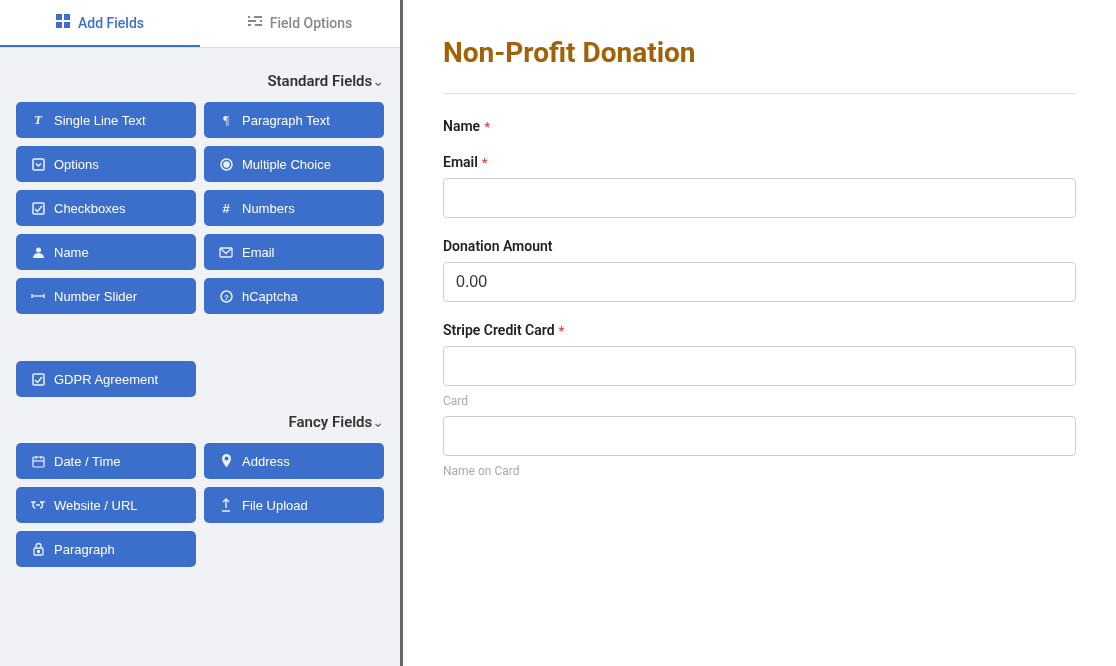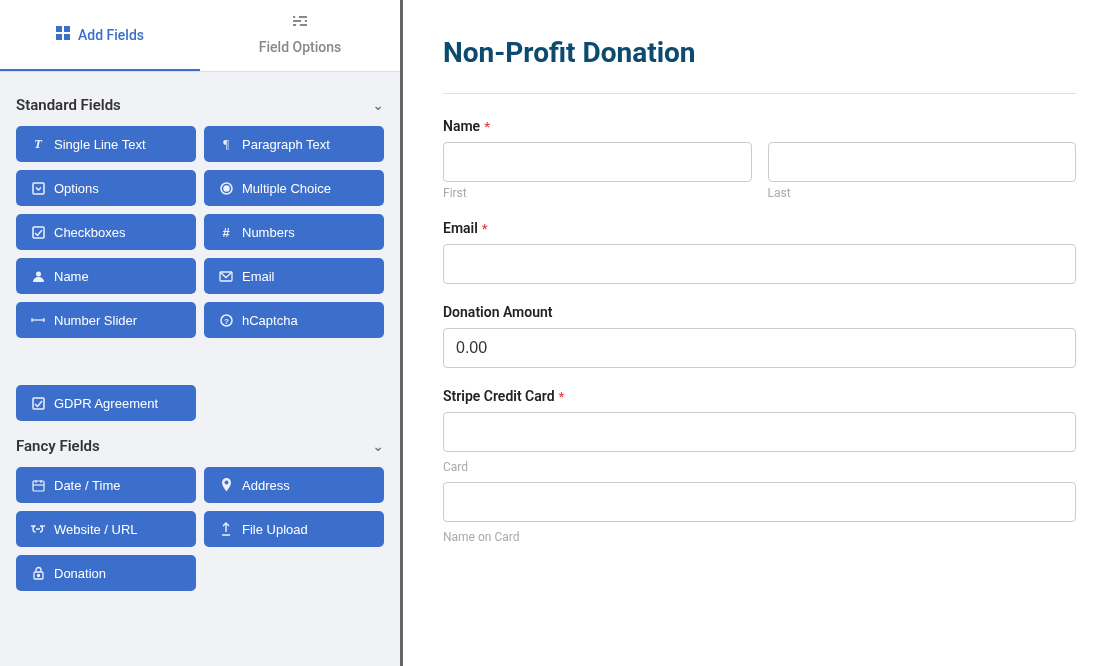--- a/index.html
+++ b/index.html
@@ -35,33 +35,32 @@
       color: #555;
       border-bottom: 2px solid transparent;
       background: #fff;
     }
     .tab.active {
       color: #3b6fcb;
       border-bottom: 2px solid #3b6fcb;
     }
     .tab:not(.active) {
       color: #888;
-      flex-direction: column;
     }
 
     
     .fields-content {
       padding: 16px;
       flex: 1;
     }
 
     
     .section-header {
       display: flex;
-      justify-content: space-between;
+      justify-content: flex-end;
       align-items: center;
       margin-bottom: 12px;
       margin-top: 8px;
     }
     .section-title {
       font-size: 15px;
       font-weight: 600;
       color: #333;
     }
     .chevron-icon {
@@ -107,21 +106,21 @@
       flex: 1;
       background: #fff;
       padding: 36px 40px;
       overflow-y: auto;
       border-left: 3px solid #666;
     }
 
     .form-title {
       font-size: 28px;
       font-weight: 700;
-      color: #0c4a6e;
+      color: #a16207;
       margin-bottom: 24px;
     }
 
     .form-divider {
       border: none;
       border-top: 1px solid #e0e0e0;
       margin-bottom: 24px;
     }
 
     .form-field-group {
@@ -340,45 +339,35 @@
         <span>File Upload</span>
       </button>
       <button class="field-btn">
         <span class="btn-icon">
           <svg width="11" height="14" viewBox="0 0 11 14" fill="none" stroke="white" stroke-width="1.3">
               <rect x="1" y="6" width="9" height="7" rx="1"></rect>
               <path d="M3 6V4a2.5 2.5 0 015 0v2"></path>
               <circle cx="5.5" cy="9.5" r="1" fill="white"></circle>
             </svg>
         </span>
-        <span>Donation</span>
+        <span>Paragraph</span>
       </button>
     </div>
   </div>
 </div>
 
 <div class="right-panel">
   <h1 class="form-title">Non-Profit Donation</h1>
   <hr class="form-divider">
 
   <div class="form-field-group">
     <div class="form-label">
       <span>Name</span>
       <span class="required-star">*</span>
     </div>
-    <div class="name-row">
-      <div>
-        <input class="form-input" type="text" style="">
-        <div class="sub-label">First</div>
-      </div>
-      <div>
-        <input class="form-input" type="text" style="">
-        <div class="sub-label">Last</div>
-      </div>
-    </div>
   </div>
 
   <div class="form-field-group">
     <div class="form-label">
       <span>Email</span>
       <span class="required-star">*</span>
     </div>
     <input class="form-input" type="email" style="">
   </div>
 

